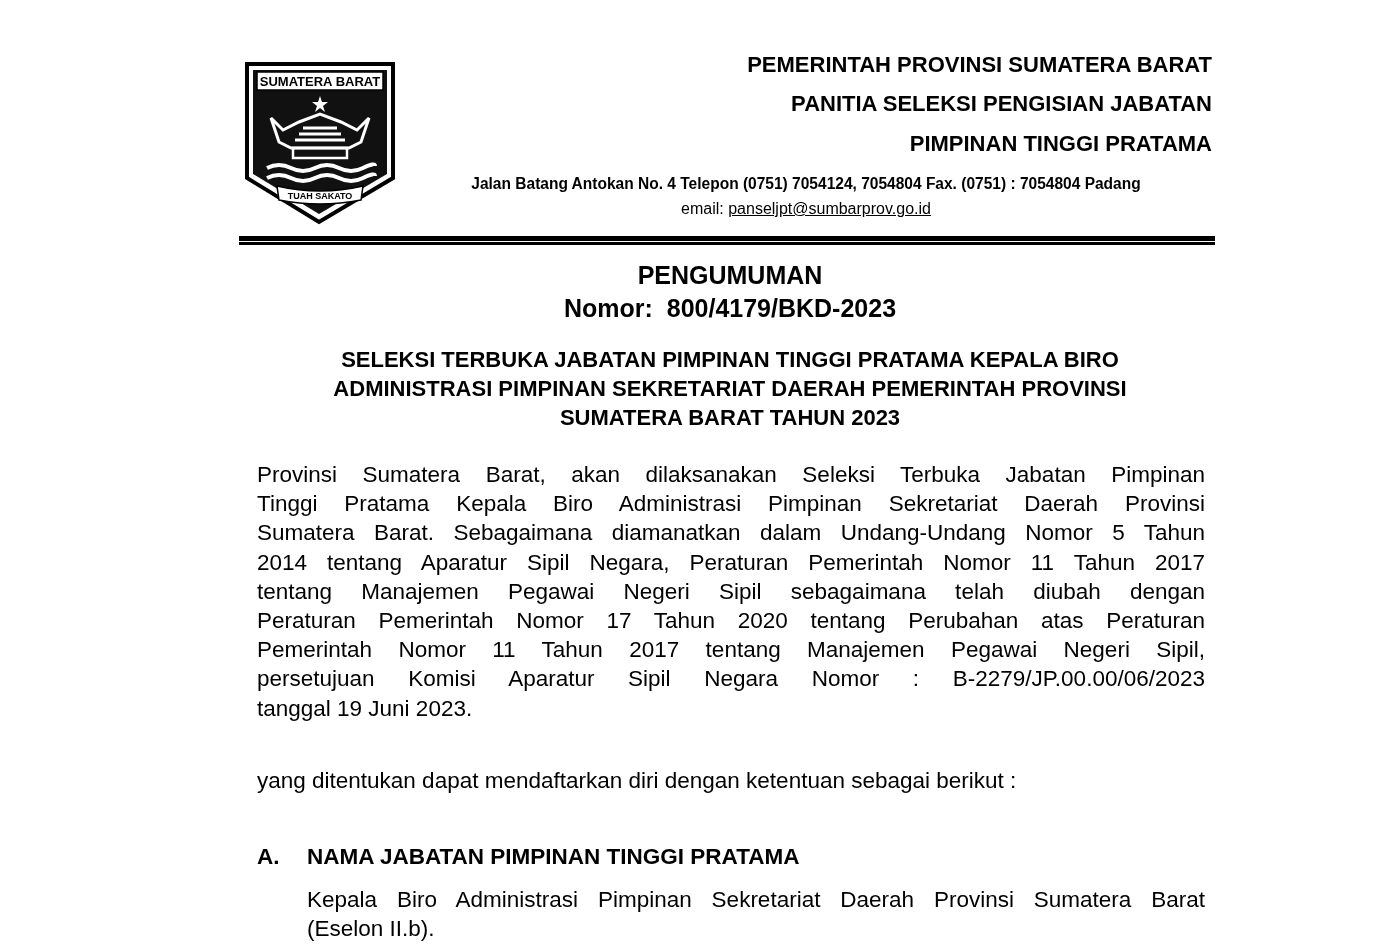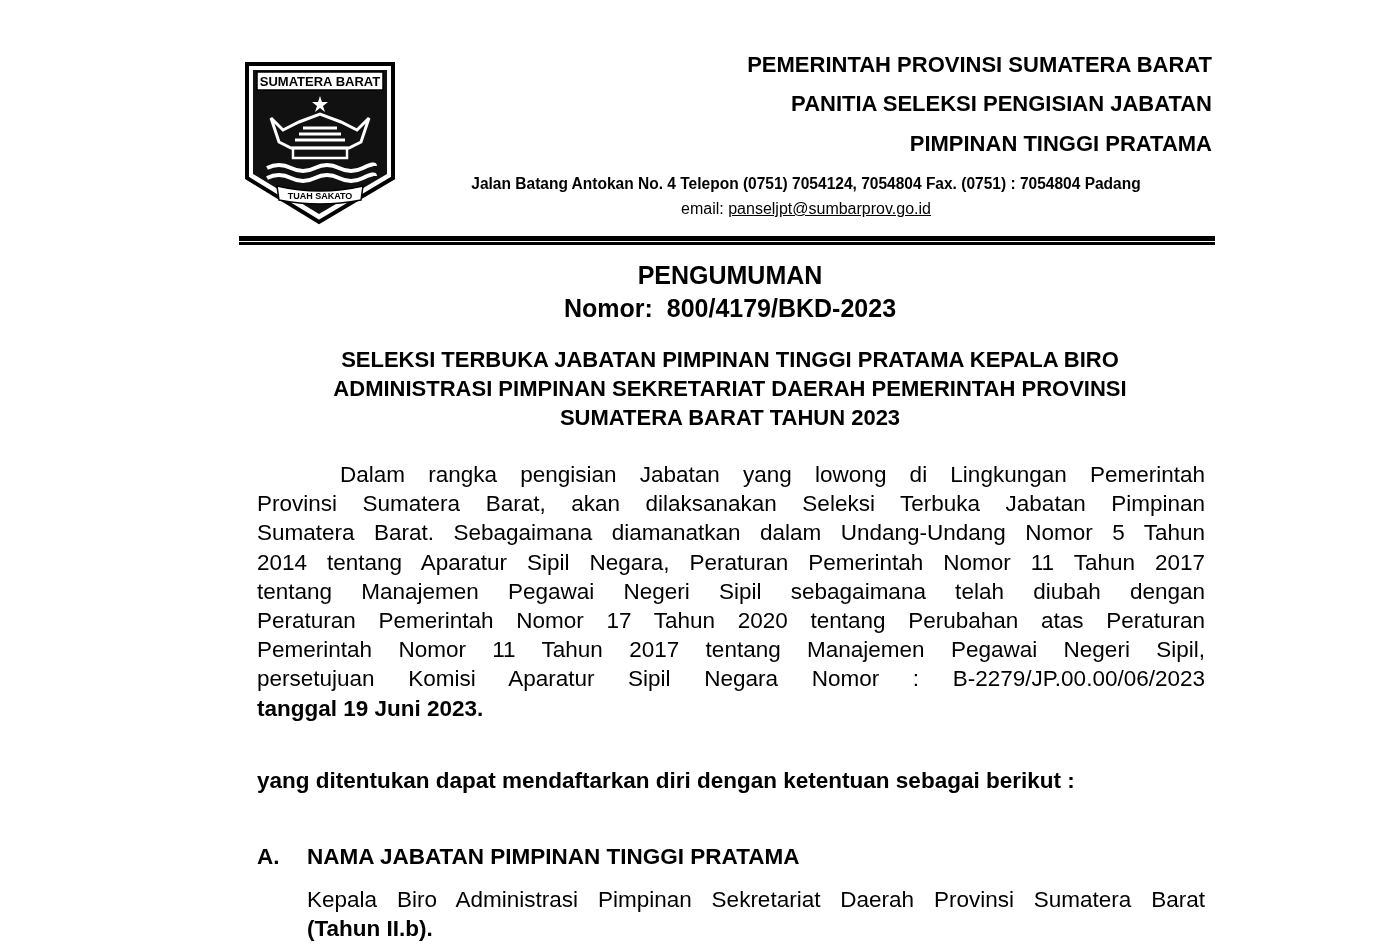--- a/index.html
+++ b/index.html
@@ -111,21 +111,20 @@
     }
     .para .line {
       display: block;
       text-align: justify;
       text-align-last: justify;
       white-space: nowrap;
       height: 29.2px;
     }
     .para .line.last {
       text-align-last: left;
-      font-weight: bold;
     }
     .para .line.indent {
       padding-left: 83px;
     }
     .para.p1 { top: 460px; }
     .para.p2 { top: 766px; }
     .section-heading {
       position: absolute;
       left: 257px;
       top: 842px;
@@ -182,35 +181,35 @@
 <div class="announce-title t1">PENGUMUMAN</div>
 <div class="announce-title t2">Nomor:  800/4179/BKD-2023</div>
 
 <div class="subject">
   <div>SELEKSI TERBUKA JABATAN PIMPINAN TINGGI PRATAMA KEPALA BIRO</div>
   <div>ADMINISTRASI PIMPINAN SEKRETARIAT DAERAH PEMERINTAH PROVINSI</div>
   <div>SUMATERA BARAT TAHUN 2023</div>
 </div>
 
 <div class="para p1">
-  <span class="line indent">Dalam rangka pengisian Jabatan yang lowong di Lingkungan Pemerintah</span>
   <span class="line">Provinsi Sumatera Barat, akan dilaksanakan Seleksi Terbuka Jabatan Pimpinan</span>
+  <span class="line">Tinggi Pratama Kepala Biro Administrasi Pimpinan Sekretariat Daerah Provinsi</span>
   <span class="line">Sumatera Barat. Sebagaimana diamanatkan dalam Undang-Undang Nomor 5 Tahun</span>
   <span class="line">2014 tentang Aparatur Sipil Negara, Peraturan Pemerintah Nomor 11 Tahun 2017</span>
   <span class="line">tentang Manajemen Pegawai Negeri Sipil sebagaimana telah diubah dengan</span>
   <span class="line">Peraturan Pemerintah Nomor 17 Tahun 2020 tentang Perubahan atas Peraturan</span>
   <span class="line">Pemerintah Nomor 11 Tahun 2017 tentang Manajemen Pegawai Negeri Sipil,</span>
   <span class="line">persetujuan Komisi Aparatur Sipil Negara Nomor : B-2279/JP.00.00/06/2023</span>
   <span class="line last">tanggal 19 Juni 2023.</span>
 </div>
 
 <div class="para p2">
   <span class="line last">yang ditentukan dapat  mendaftarkan diri dengan ketentuan sebagai berikut :</span>
 </div>
 
 <div class="section-heading">
   <span class="sec-letter">A.</span><span>NAMA JABATAN PIMPINAN TINGGI PRATAMA</span>
 </div>
 
 <div class="para p3">
   <span class="line">Kepala Biro Administrasi Pimpinan Sekretariat Daerah Provinsi Sumatera Barat</span>
-  <span class="line last">(Tahun II.b).</span>
+  <span class="line last">(Eselon II.b).</span>
 </div>
 
 </body></html>

